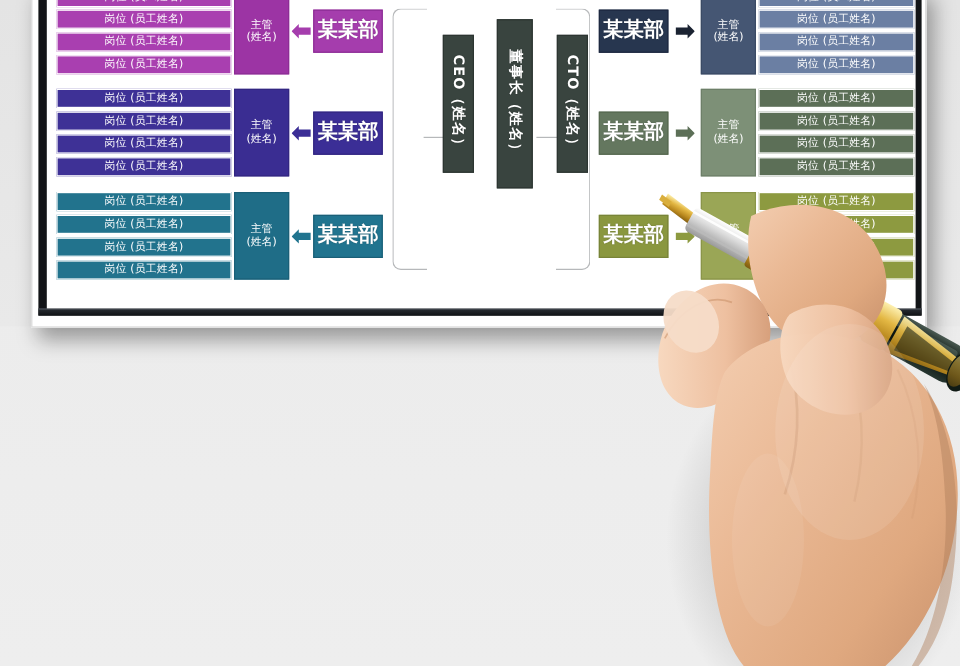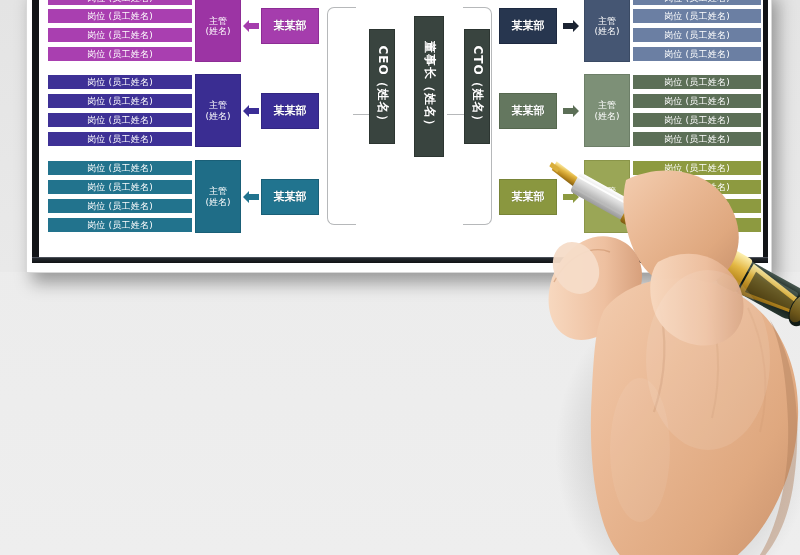--- a/index.html
+++ b/index.html
@@ -46,21 +46,21 @@
   
   #chart{position:absolute;left:0;top:0;width:724px;height:268px;}
 
   
   .box{position:absolute;box-sizing:border-box;display:flex;
        align-items:center;justify-content:center;text-align:center;
        color:#ffffff;line-height:1.15;}
 
   .pos{font-size:9px;letter-spacing:.2px;}
   .mgr{font-size:9px;}
-  .dept{font-size:11px;font-weight:bold;text-shadow:0 0 1px rgba(0,0,0,.35);}
+  .dept{font-size:17px;font-weight:bold;text-shadow:0 0 1px rgba(0,0,0,.35);}
 
   
   .exec{position:absolute;box-sizing:border-box;background:#39443f;
         border:1px solid #2c3531;display:flex;align-items:center;
         justify-content:center;}
   .exec span{display:block;white-space:nowrap;color:#fff;font-weight:bold;
         transform:rotate(90deg);font-size:12px;letter-spacing:1px;
         text-shadow:0 0 1px rgba(0,0,0,.4);}
 
   

